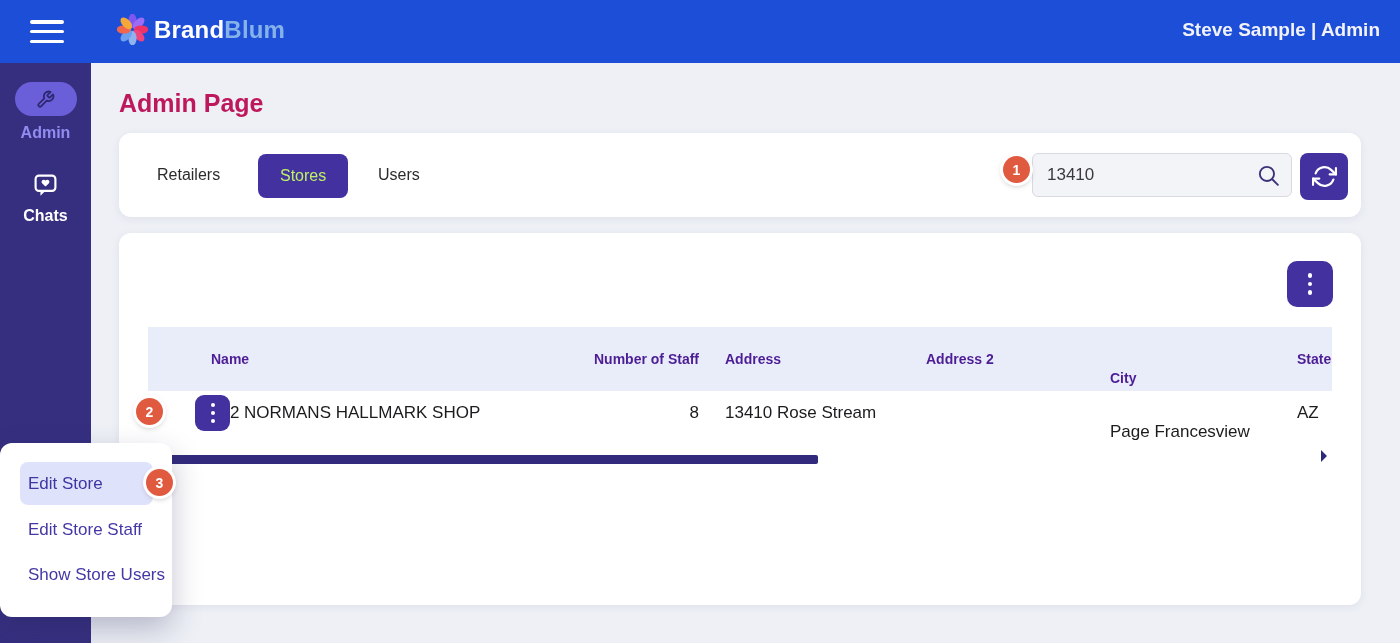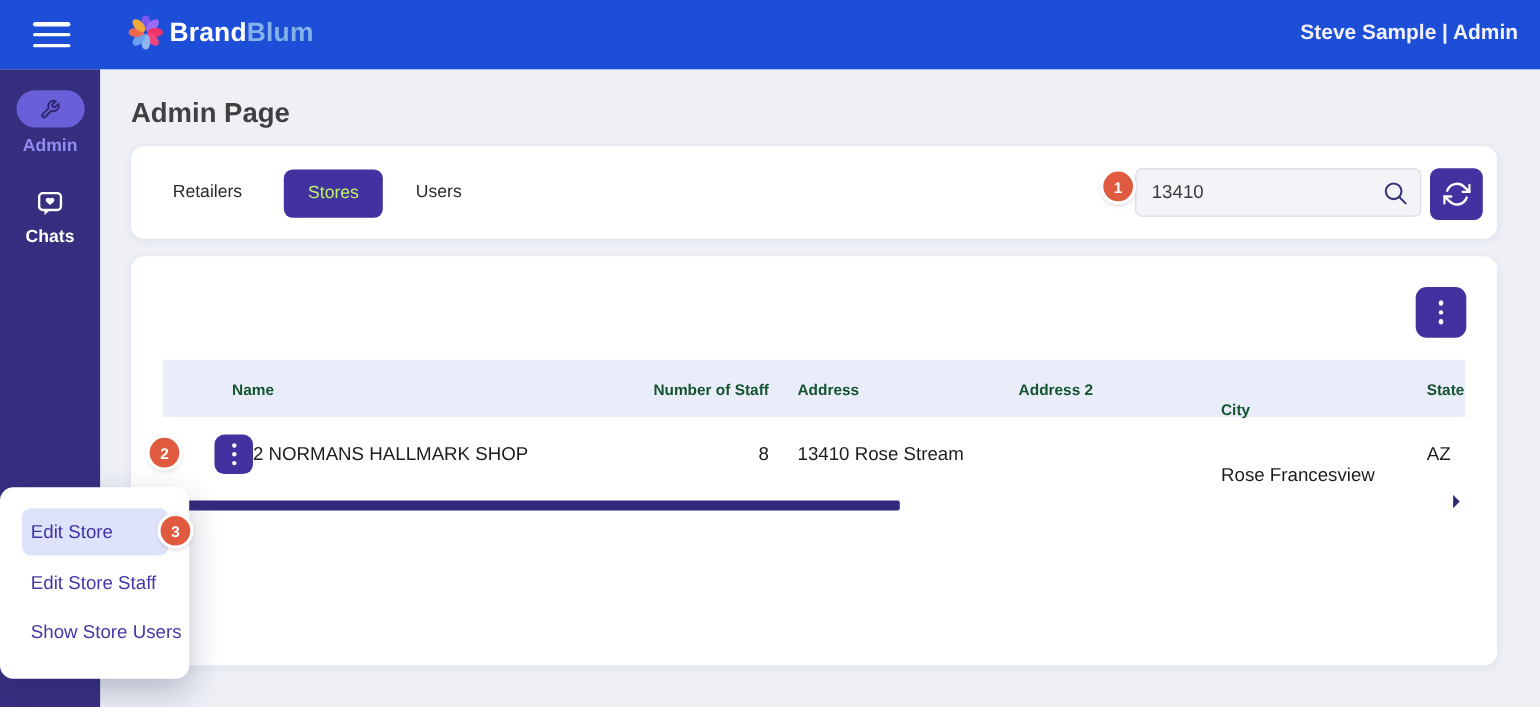--- a/index.html
+++ b/index.html
@@ -24,21 +24,21 @@
   .admin-pill { margin:19px auto 0; width:62px; height:34px; background:#6a5fd8; border-radius:17px;
                 display:flex; align-items:center; justify-content:center; }
   .nav-label { margin-top:8px; font-size:16px; font-weight:bold; }
   .nav-label.admin { color:#938cf0; }
   .nav-label.chats { color:#ffffff; }
   .chats-item { margin-top:30px; }
   .chats-icon-wrap { display:flex; justify-content:center; }
 
   
   .main { position:absolute; left:91px; top:63px; width:1309px; height:580px; }
-  .page-title { position:absolute; left:28px; top:26px; font-size:25px; font-weight:bold; color:#404040; }
+  .page-title { position:absolute; left:28px; top:26px; font-size:25px; font-weight:bold; color:#be185d; }
 
   .card { position:absolute; background:#ffffff; border-radius:12px; box-shadow:0 2px 8px rgba(45,48,95,.07); }
 
   
   .tabs-card { left:28px; top:70px; width:1242px; height:84px; }
   .tab { position:absolute; top:0; height:84px; display:flex; align-items:center; font-size:16px; color:#2b2b2b; cursor:pointer; }
   .tab-retailers { left:38px; }
   .tab-users { left:259px; }
   .tab-active { top:21px; height:44px; left:139px; background:#43319f; color:#bef264; border-radius:8px; padding:0 22px; }
 
@@ -53,21 +53,21 @@
   .table-card { left:28px; top:170px; width:1242px; height:372px; }
   .kebab-btn { position:absolute; background:#43319f; border:none; border-radius:10px; cursor:pointer;
                display:flex; flex-direction:column; align-items:center; justify-content:center; gap:4px; }
   .kebab-btn i { width:4.5px; height:4.5px; background:#fff; border-radius:50%; }
   .kebab-top { left:1168px; top:28px; width:46px; height:46px; }
   .kebab-row { left:47px; top:16px; width:35px; height:36px; border-radius:9px; }
   .kebab-row i { width:4px; height:4px; }
 
   .tgrid { position:absolute; left:29px; width:1184px; display:grid;
            grid-template-columns:60px 368px 131px 210px 175px 188px 52px; align-items:center; }
-  .thead { top:94px; height:52px; background:#e9edfa; font-size:14px; font-weight:bold; color:#14532d; }
+  .thead { top:94px; height:64px; background:#e9edfa; font-size:14px; font-weight:bold; color:#4c1d95; }
   .trow  { top:146px; height:68px; font-size:17px; color:#1c1c1e; position:absolute; }
   .c-name { padding-left:3px; }
   .c-staff { text-align:right; padding-right:8px; }
   .c-address { padding-left:18px; }
   .c-address2 { padding-left:9px; }
   .c-city { padding-left:18px;margin-top:37px; }
   .c-state { padding-left:17px; }
   .cell-actions { position:relative; height:100%; }
 
   .hscroll-thumb { position:absolute; left:29px; top:222px; width:670px; height:9px; background:#322a7c; border-radius:2px; cursor:pointer; }
@@ -184,21 +184,21 @@
           <button class="kebab-btn kebab-row">
             <i></i>
               <i></i>
               <i></i>
           </button>
         </div>
         <div class="c-name">#22 NORMANS HALLMARK SHOP</div>
         <div class="c-staff">8</div>
         <div class="c-address">13410 Rose Stream</div>
         <div class="c-address2"></div>
-        <div class="c-city">Rose Francesview</div>
+        <div class="c-city">Page Francesview</div>
         <div class="c-state">AZ</div>
       </div>
 
       <div class="hscroll-thumb"></div>
       <div class="scroll-arrow"></div>
     </section>
   </main>
 
   <div class="context-menu">
     <div class="menu-item mi-first">Edit Store</div>

